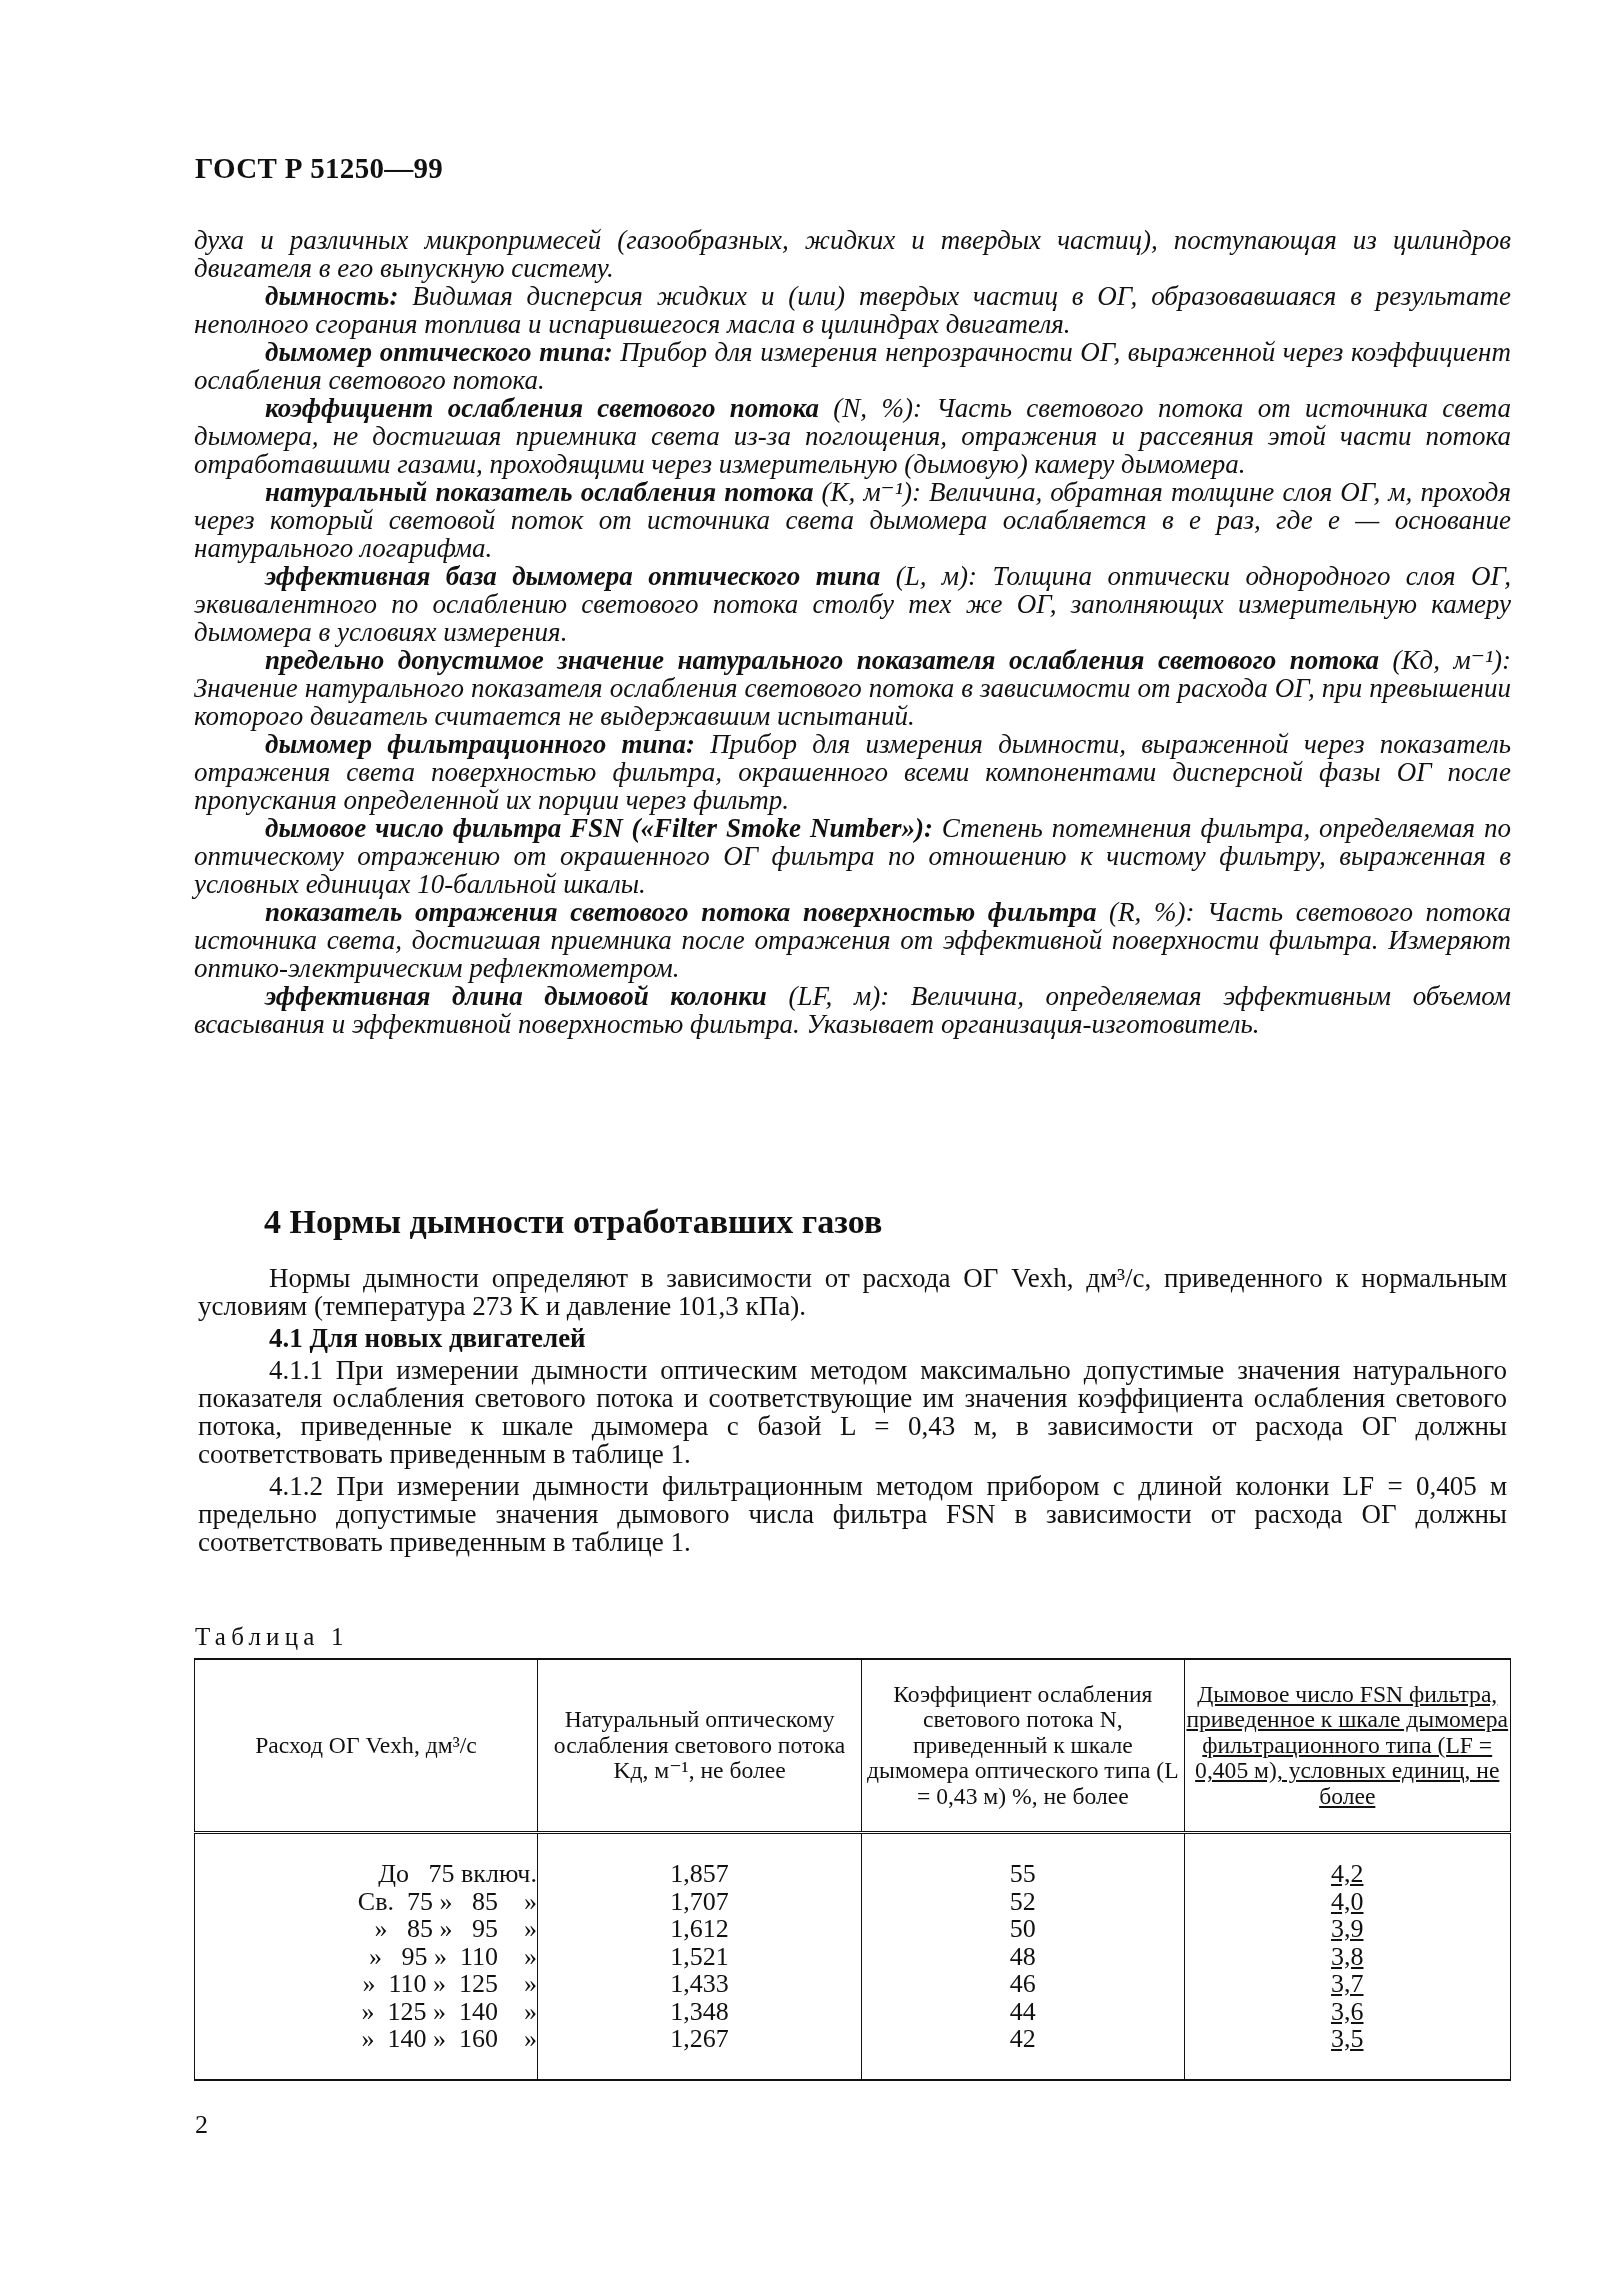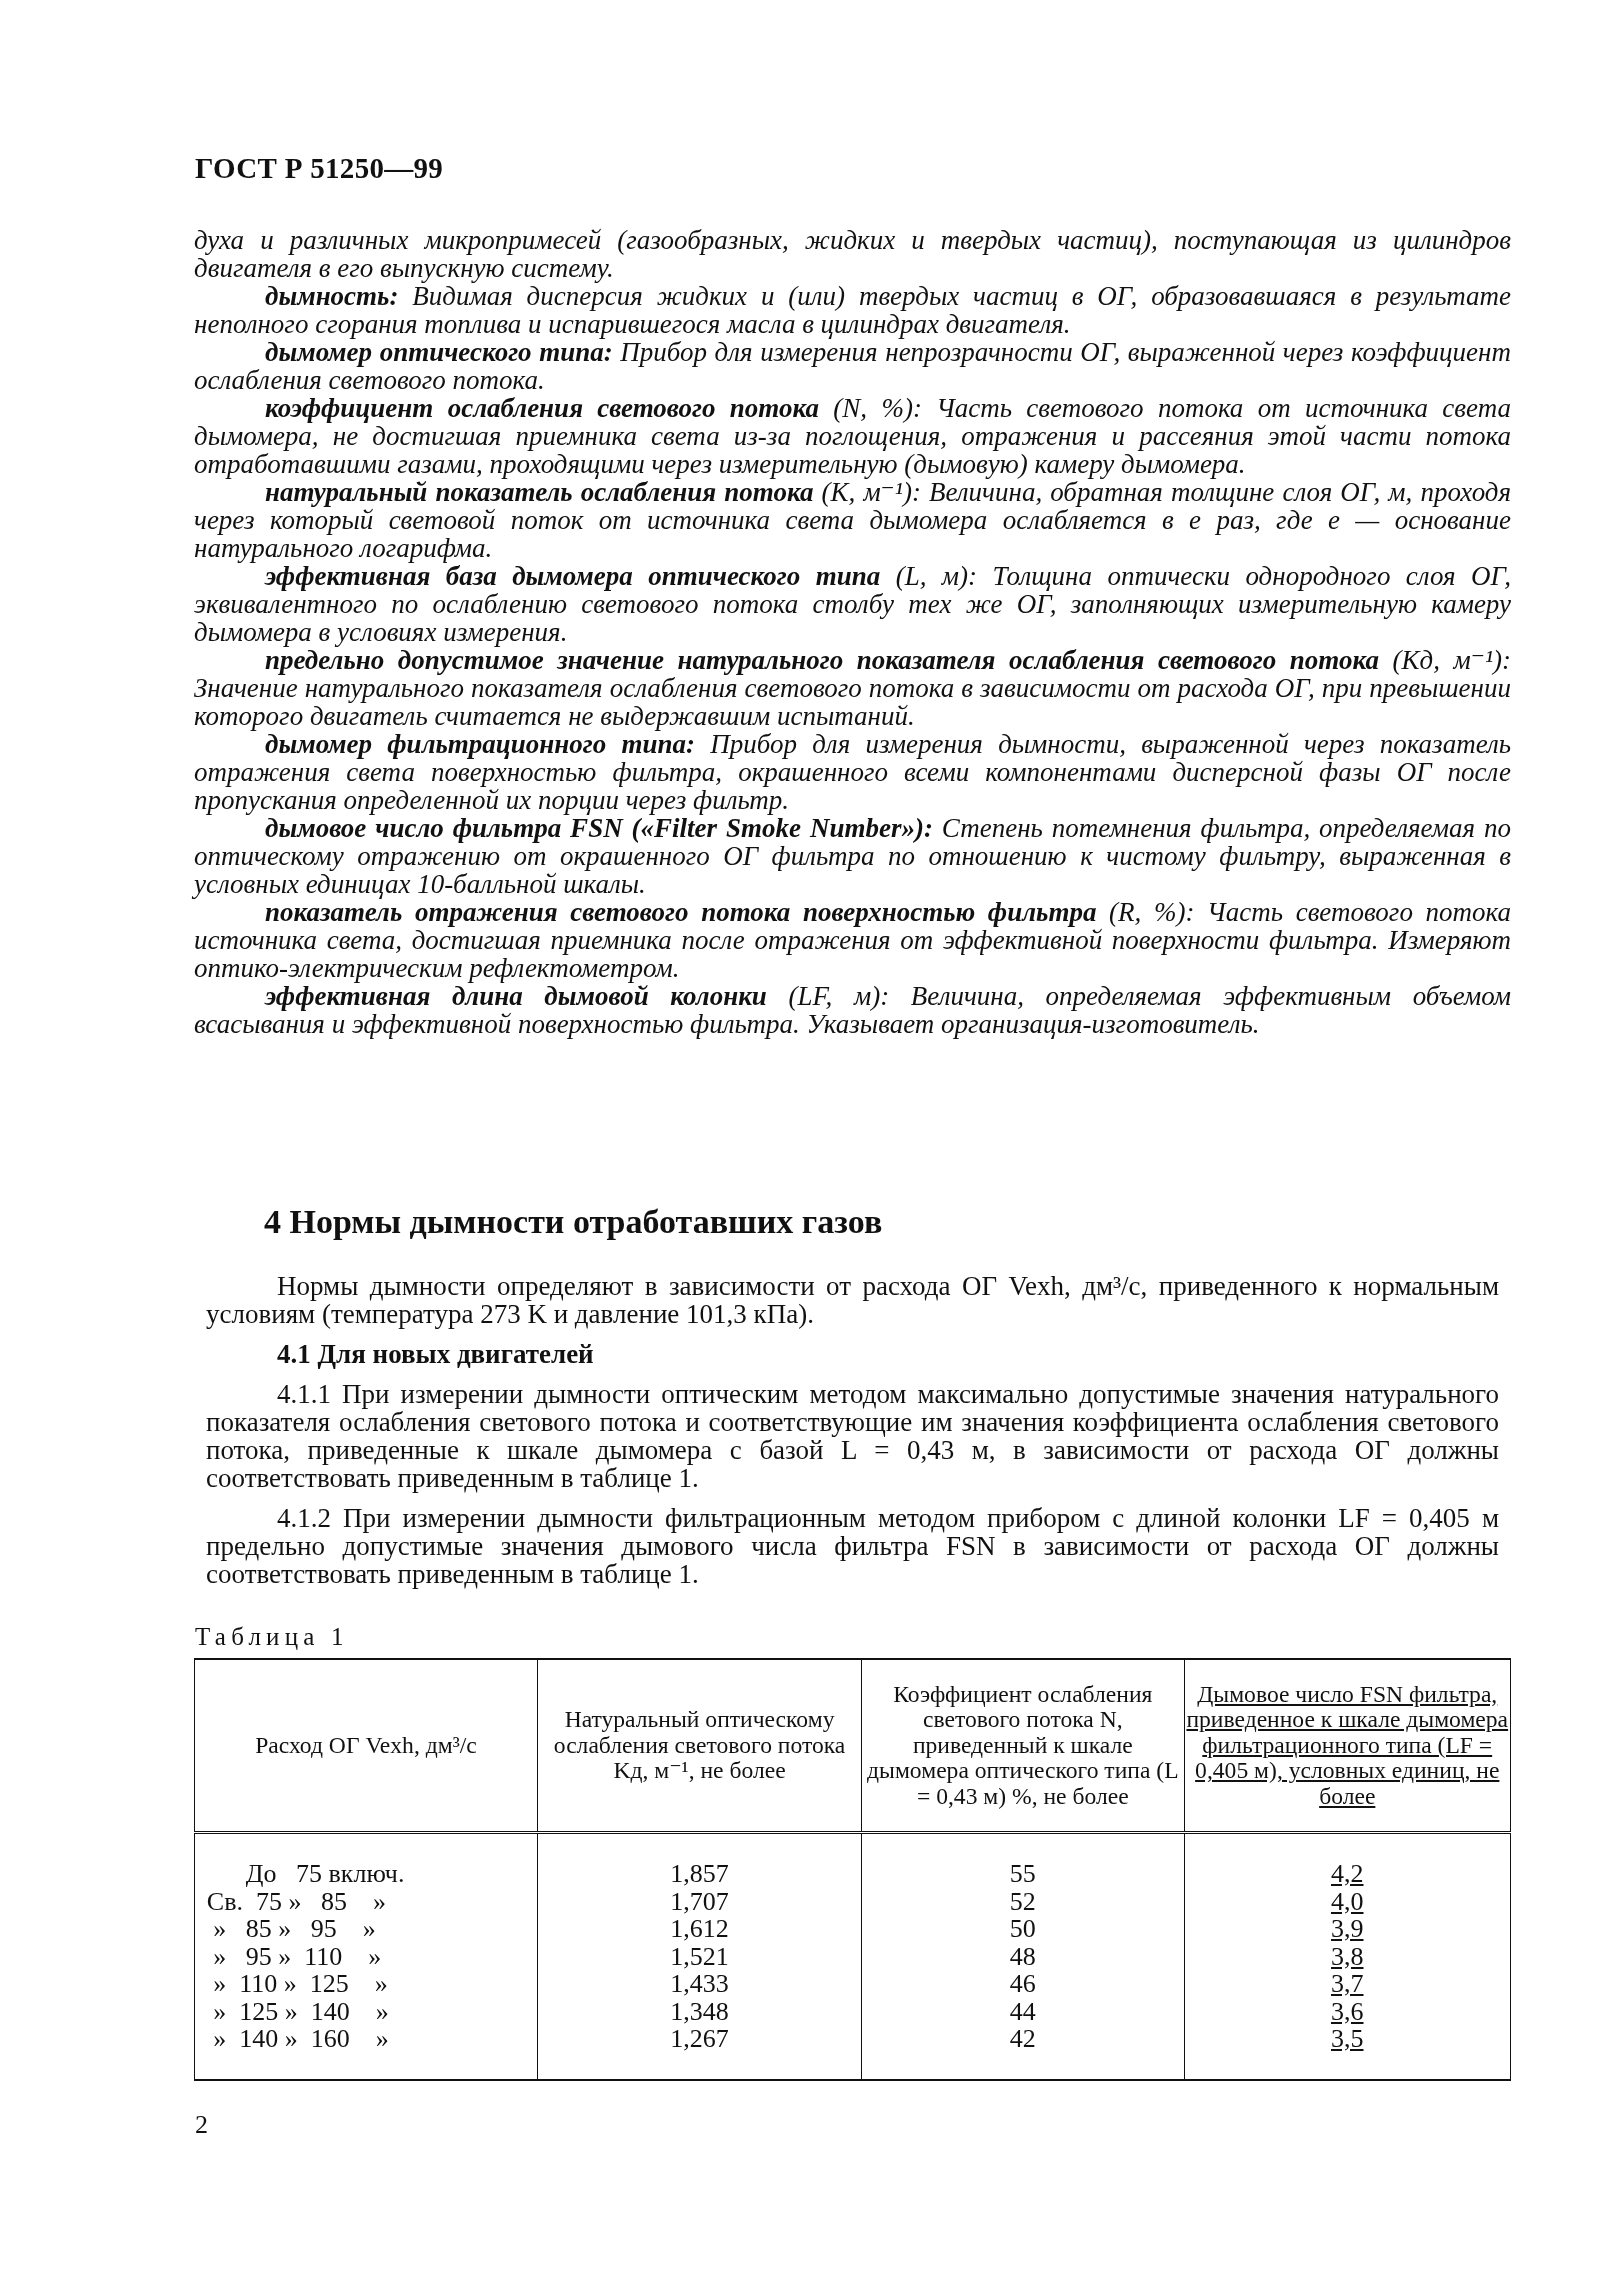--- a/index.html
+++ b/index.html
@@ -5,30 +5,30 @@
   html, body { margin: 0; padding: 0; background: #ffffff; }
   body { width: 1622px; height: 2295px; position: relative; overflow: hidden;
          font-family: "Liberation Serif", "DejaVu Serif", serif; color: #111; }
   .page-header { position: absolute; left: 195px; top: 152px; font-size: 29px; font-weight: bold; letter-spacing: 0.3px; }
   .body-text { position: absolute; left: 194px; width: 1317px; top: 226px; font-size: 27px; line-height: 28px; font-style: italic; }
   .body-text p { margin: 0; text-align: justify; }
   .body-text p.indent { text-indent: 71px; }
   .body-text b { font-weight: bold; }
   .section-title { position: absolute; left: 264px; top: 1203px; font-size: 34px; font-weight: bold; }
   .sec-body { position: absolute; left: 194px; width: 1317px; top: 1260px; font-size: 27px; line-height: 28px; }
-  .sec-body p { margin: 12px; text-align: justify; text-indent: 71px; }
+  .sec-body p { margin: 4px; text-align: justify; text-indent: 71px; }
   .sec-body .subhead { font-weight: bold; }
   .table-caption { position: absolute; left: 195px; top: 1623px; font-size: 25px; letter-spacing: 5.2px; }
   .tbl { position: absolute; left: 194px; top: 1658px; width: 1317px; border-collapse: collapse; font-size: 23.6px; line-height: 25.5px; }
   .tbl th, .tbl td { border-left: 1.3px solid #111; border-right: 1.3px solid #111; padding: 0; font-weight: normal; text-align: center; vertical-align: middle; }
   .tbl thead tr { border-top: 2.6px solid #111; }
   .tbl thead th { height: 171px; border-bottom: 3.9px double #111; }
   .tbl tbody td { vertical-align: top; padding-top: 26px; padding-bottom: 26px; border-bottom: 2.6px solid #111; }
   .col1 { width: 346px; } .col2 { width: 329px; } .col3 { width: 327px; } .col4 { width: 330px; text-decoration: underline; }
-  .rng { display: block; font-size: 26px; line-height: 27.5px; text-align: left; white-space: pre; padding-left: 11.8px; }
+  .rng { display: block; font-size: 26px; line-height: 27.5px; text-align: right; white-space: pre; padding-left: 11.8px; }
   .num { display: block; font-size: 26px; line-height: 27.5px; }
   .page-number { position: absolute; left: 195px; top: 2110px; font-size: 26px; }
 </style>
 </head>
 <body>
 
 <div class="page-header">ГОСТ Р 51250—99</div>
 
 <div class="body-text">
   <p><span>духа и различных микропримесей (газообразных, жидких и твердых частиц), поступающая из цилиндров двигателя в его выпускную систему.</span></p>

